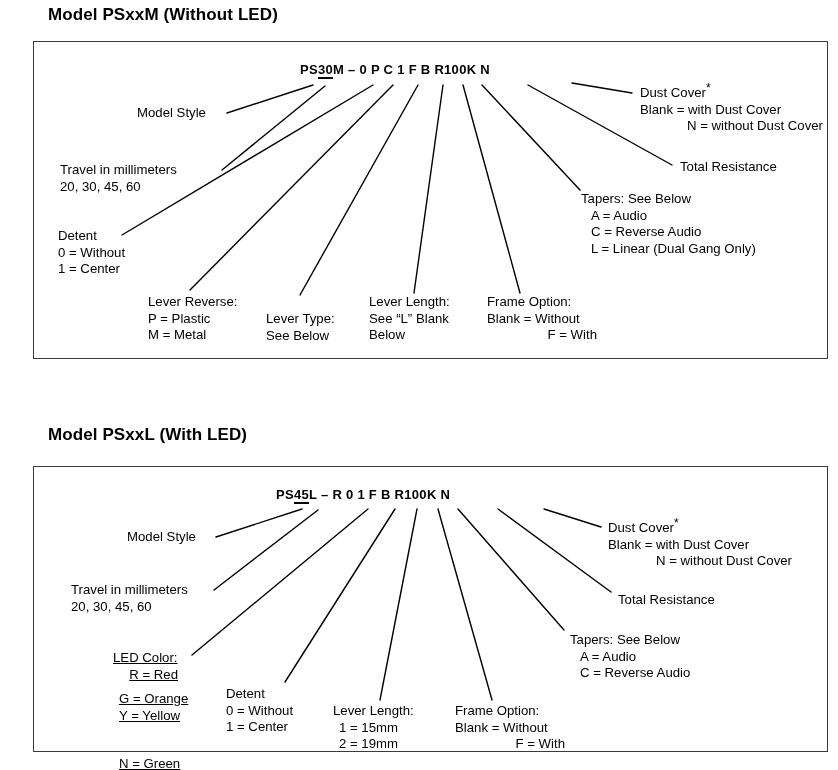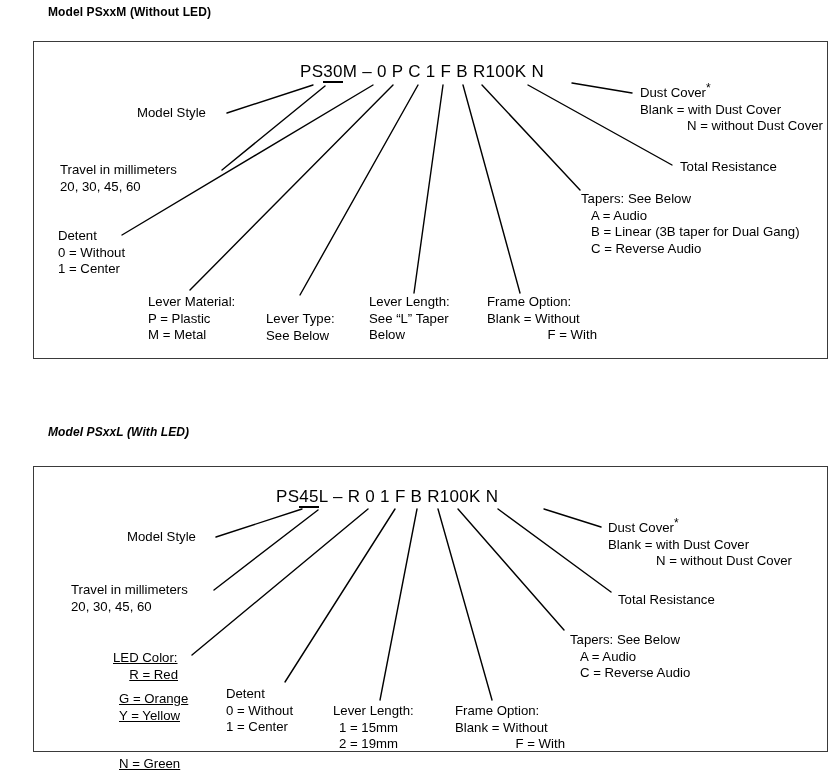--- a/index.html
+++ b/index.html
@@ -4,41 +4,41 @@
 <style>
   html,body{margin:0;padding:0;background:#ffffff;}
   body{
     width:838px;height:770px;position:relative;overflow:hidden;
     font-family:"Liberation Sans","DejaVu Sans",sans-serif;
     color:#000000;
     -webkit-font-smoothing:antialiased;
   }
   .section-title{
     position:absolute;
-    font-size:12px;
+    font-size:17px;
     font-weight:bold;
     letter-spacing:0.1px;
     white-space:nowrap;
     padding-left:40px;
   }
   .panel{
     position:absolute;
     background:#ffffff;
     border:1.5px solid #3a3a3a;
     box-sizing:border-box;
   }
   .svg-layer{
     position:absolute;left:0;top:0;
     width:838px;height:770px;
     pointer-events:none;
   }
   .pn{
     position:absolute;
-    font-size:17px;
-    font-weight:normal;
+    font-size:13px;
+    font-weight:bold;
     white-space:nowrap;
     letter-spacing:0.3px;
   }
   .pn .u{ border-bottom:2px solid #000; padding-bottom:0px; }
   .lbl{
     position:absolute;
     font-size:13.2px;
     line-height:16.6px;
     white-space:nowrap;
   }
@@ -91,60 +91,60 @@
   <div>20, 30, 45, 60</div>
 </div>
 
 <div class="lbl" style="left:58px;top:228px;">
   <div>Detent</div>
   <div>0 = Without</div>
   <div>1 = Center</div>
 </div>
 
 <div class="lbl" style="left:148px;top:294px;">
-  <div>Lever Material:</div>
+  <div>Lever Reverse:</div>
   <div>P = Plastic</div>
   <div>M = Metal</div>
 </div>
 
 <div class="lbl" style="left:266px;top:311px;">
   <div>Lever Type:</div>
   <div>See Below</div>
 </div>
 
 <div class="lbl" style="left:369px;top:294px;">
   <div>Lever Length:</div>
-  <div>See “L” Taper</div>
+  <div>See “L” Blank</div>
   <div>Below</div>
 </div>
 
 <div class="lbl" style="left:487px;top:294px;width:110px;">
   <div>Frame Option:</div>
   <div>Blank = Without</div>
   <div style="text-align:right;">F = With</div>
 </div>
 
 <div class="lbl" style="left:581px;top:191px;">
   <div>Tapers: See Below</div>
   <div style="padding-left:10px;">A = Audio</div>
-  <div style="padding-left:10px;">B = Linear (3B taper for Dual Gang)</div>
   <div style="padding-left:10px;">C = Reverse Audio</div>
+  <div style="padding-left:10px;">L = Linear (Dual Gang Only)</div>
 </div>
 
 <div class="lbl" style="left:680px;top:159px;">
   <div>Total Resistance</div>
 </div>
 
 <div class="lbl" style="left:640px;top:85px;width:183px;">
   <div><span>Dust Cover</span><span class="sup">*</span></div>
   <div>Blank = with Dust Cover</div>
   <div style="text-align:right;">N = without Dust Cover</div>
 </div>
 
-<div class="section-title" style="left:8px;top:425px;font-style:italic;">Model PSxxL (With LED)</div>
+<div class="section-title" style="left:8px;top:425px;">Model PSxxL (With LED)</div>
 
 <div class="panel" style="left:33px;top:466px;width:795px;height:286px;"></div>
 
 <svg class="svg-layer" viewBox="0 0 838 770">
   <g stroke="#000000" stroke-width="1.4" fill="none" stroke-linecap="round">
 
     <line x1="216" y1="537" x2="302" y2="509"></line>
 
     <line x1="214" y1="590" x2="318" y2="510"></line>
 

